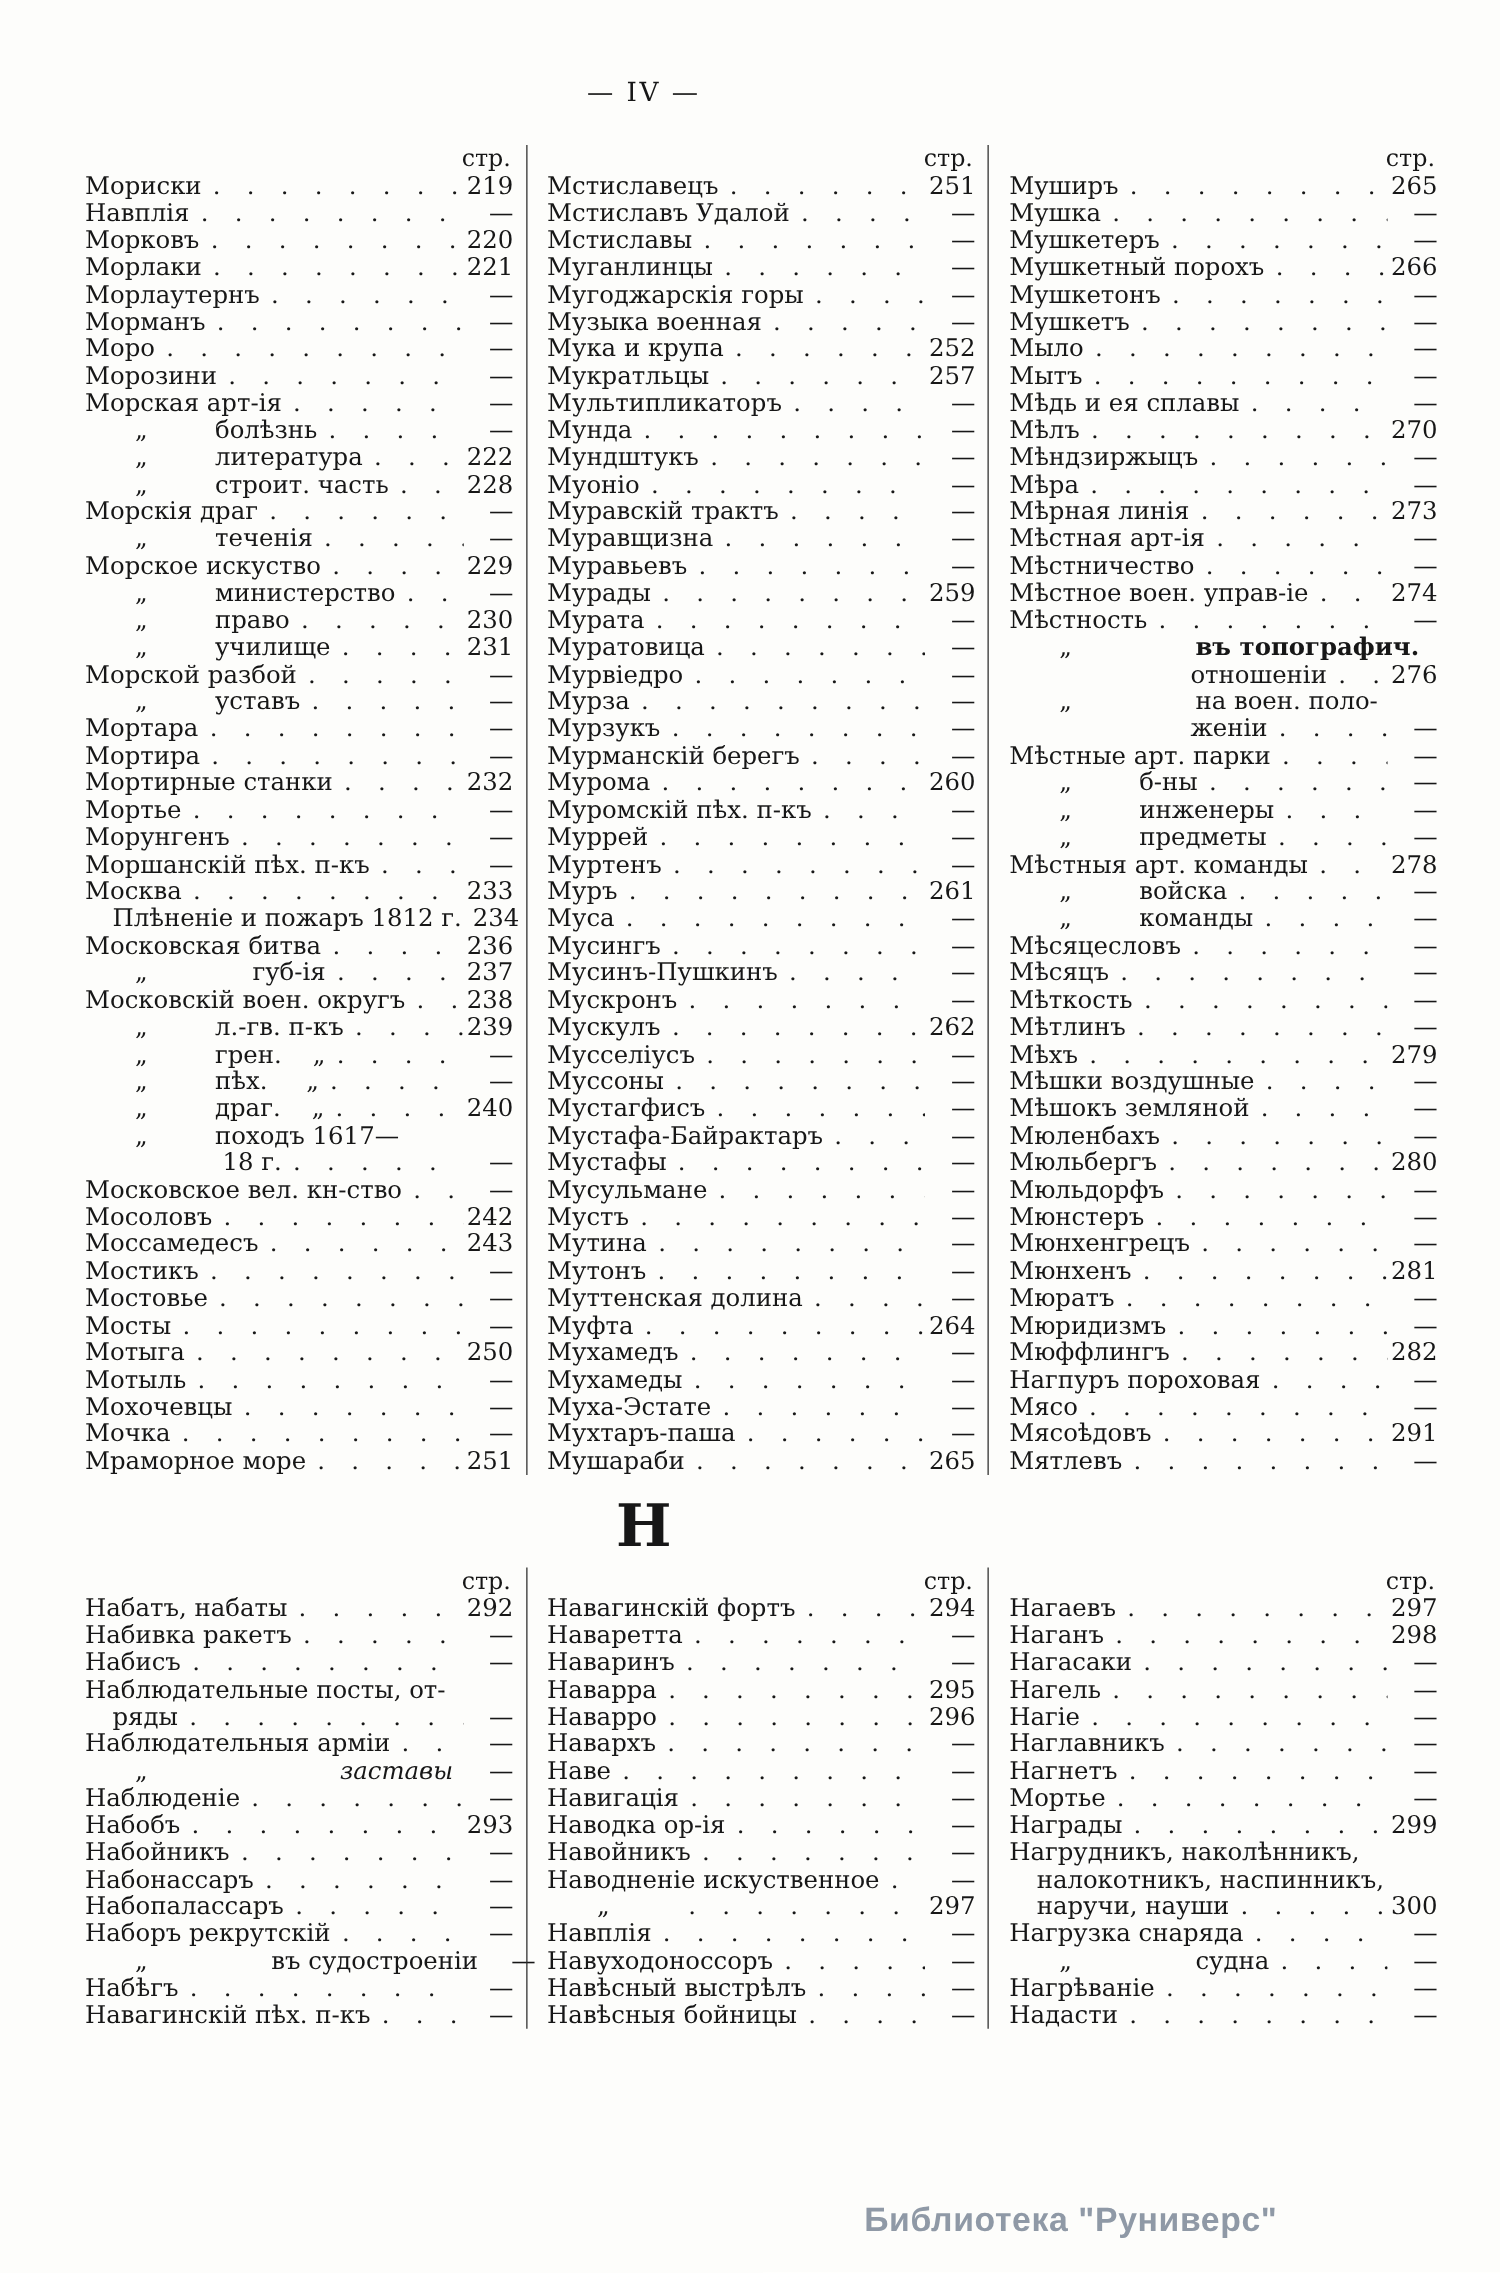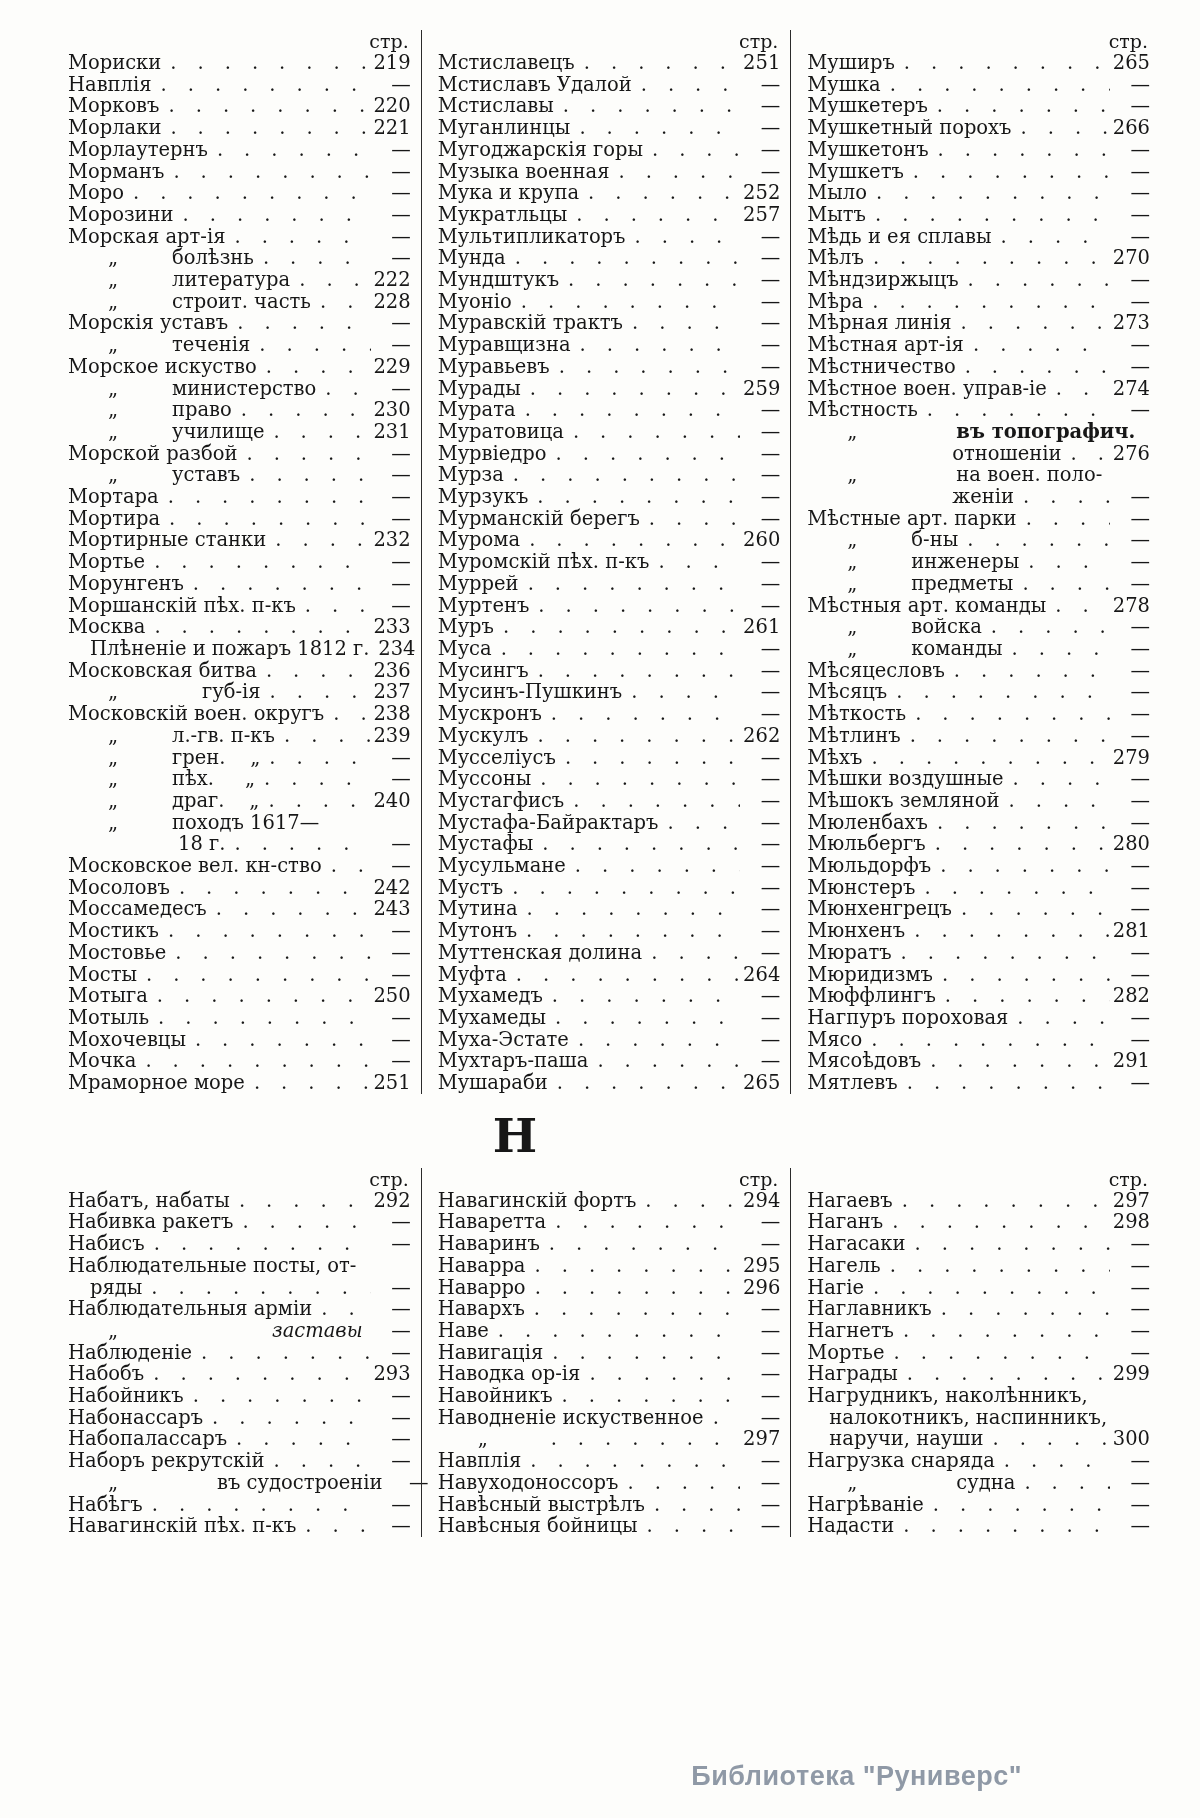--- a/index.html
+++ b/index.html
@@ -84,20 +84,21 @@
     font-size:27px;
     font-weight:600;
     color:#8f99a6;
     letter-spacing:0.5px;
   }
 </style>
 </head>
 <body>
 
 <div class="page">
+  <div class="page-header">— IV —</div>
 
   <div class="index-section top" id="topSection">
       <div class="col">
         <div class="col-header">стр.</div>
         <div class="entry">
           <span class="name">Мориски</span>
           <span class="leader"></span>
           <span class="page-num">219</span>
         </div>
         <div class="entry">
@@ -152,21 +153,21 @@
           <span class="leader"></span>
           <span class="page-num">222</span>
         </div>
         <div class="entry" style="padding-left: 40px;">
           <span class="ditto">„</span>
           <span class="name">строит. часть</span>
           <span class="leader"></span>
           <span class="page-num">228</span>
         </div>
         <div class="entry">
-          <span class="name">Морскія уставъ</span>
+          <span class="name">Морскія драг</span>
           <span class="leader"></span>
           <span class="page-num">—</span>
         </div>
         <div class="entry" style="padding-left: 40px;">
           <span class="ditto">„</span>
           <span class="name">теченія</span>
           <span class="leader"></span>
           <span class="page-num">—</span>
         </div>
         <div class="entry">

